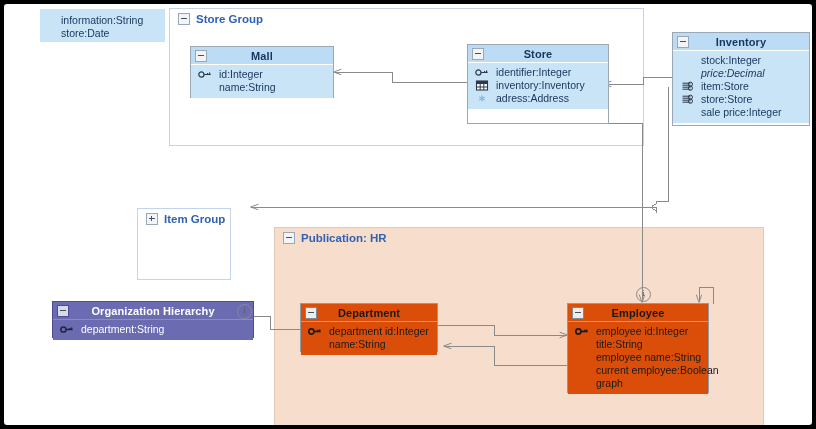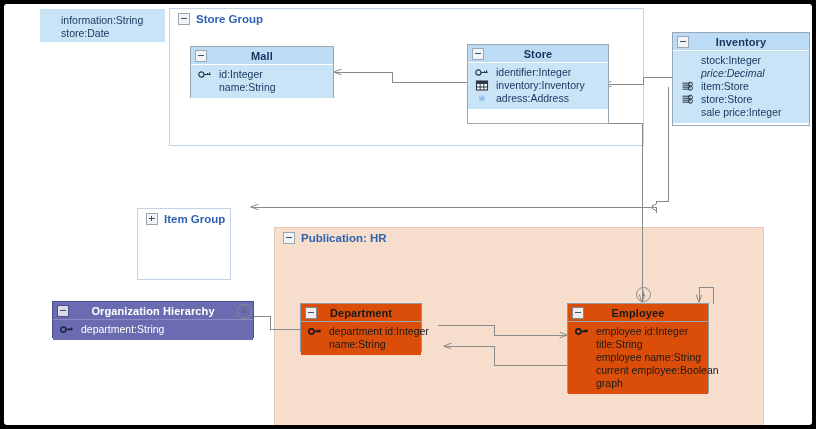--- a/index.html
+++ b/index.html
@@ -312,21 +312,21 @@
         <svg class="gi" viewBox="0 0 14 11">
           <circle cx="3.4" cy="5.5" r="2.6" fill="none" stroke="#23243f" stroke-width="1.5"></circle>
           <path d="M6,5.5 L12.6,5.5" stroke="#23243f" stroke-width="1.5" fill="none"></path>
           <path d="M11.6,3.6 L11.6,5.5 M9.6,3.9 L9.6,5.5" stroke="#23243f" stroke-width="1.5"></path>
         </svg>
         <span>department:String</span>
       </div>
     </div>
   </div>
 
-  <div class="ent e-orange" style="left:296px; top:299px; width:122px; height:49px;">
+  <div class="ent e-orange" style="left:296px; top:299px; width:138px; height:49px;">
     <div class="ent-hdr">
       <span class="tog"></span>
       <span>Department</span>
     </div>
     <div class="ent-body">
       <div class="attr">
         <svg class="gi" viewBox="0 0 14 11">
           <circle cx="3.4" cy="5.5" r="2.6" fill="none" stroke="#1a1a1a" stroke-width="1.6"></circle>
           <path d="M6,5.5 L12.6,5.5" stroke="#1a1a1a" stroke-width="1.6" fill="none"></path>
           <path d="M11.6,3.4 L11.6,5.5 M9.6,3.8 L9.6,5.5" stroke="#1a1a1a" stroke-width="1.6"></path>

